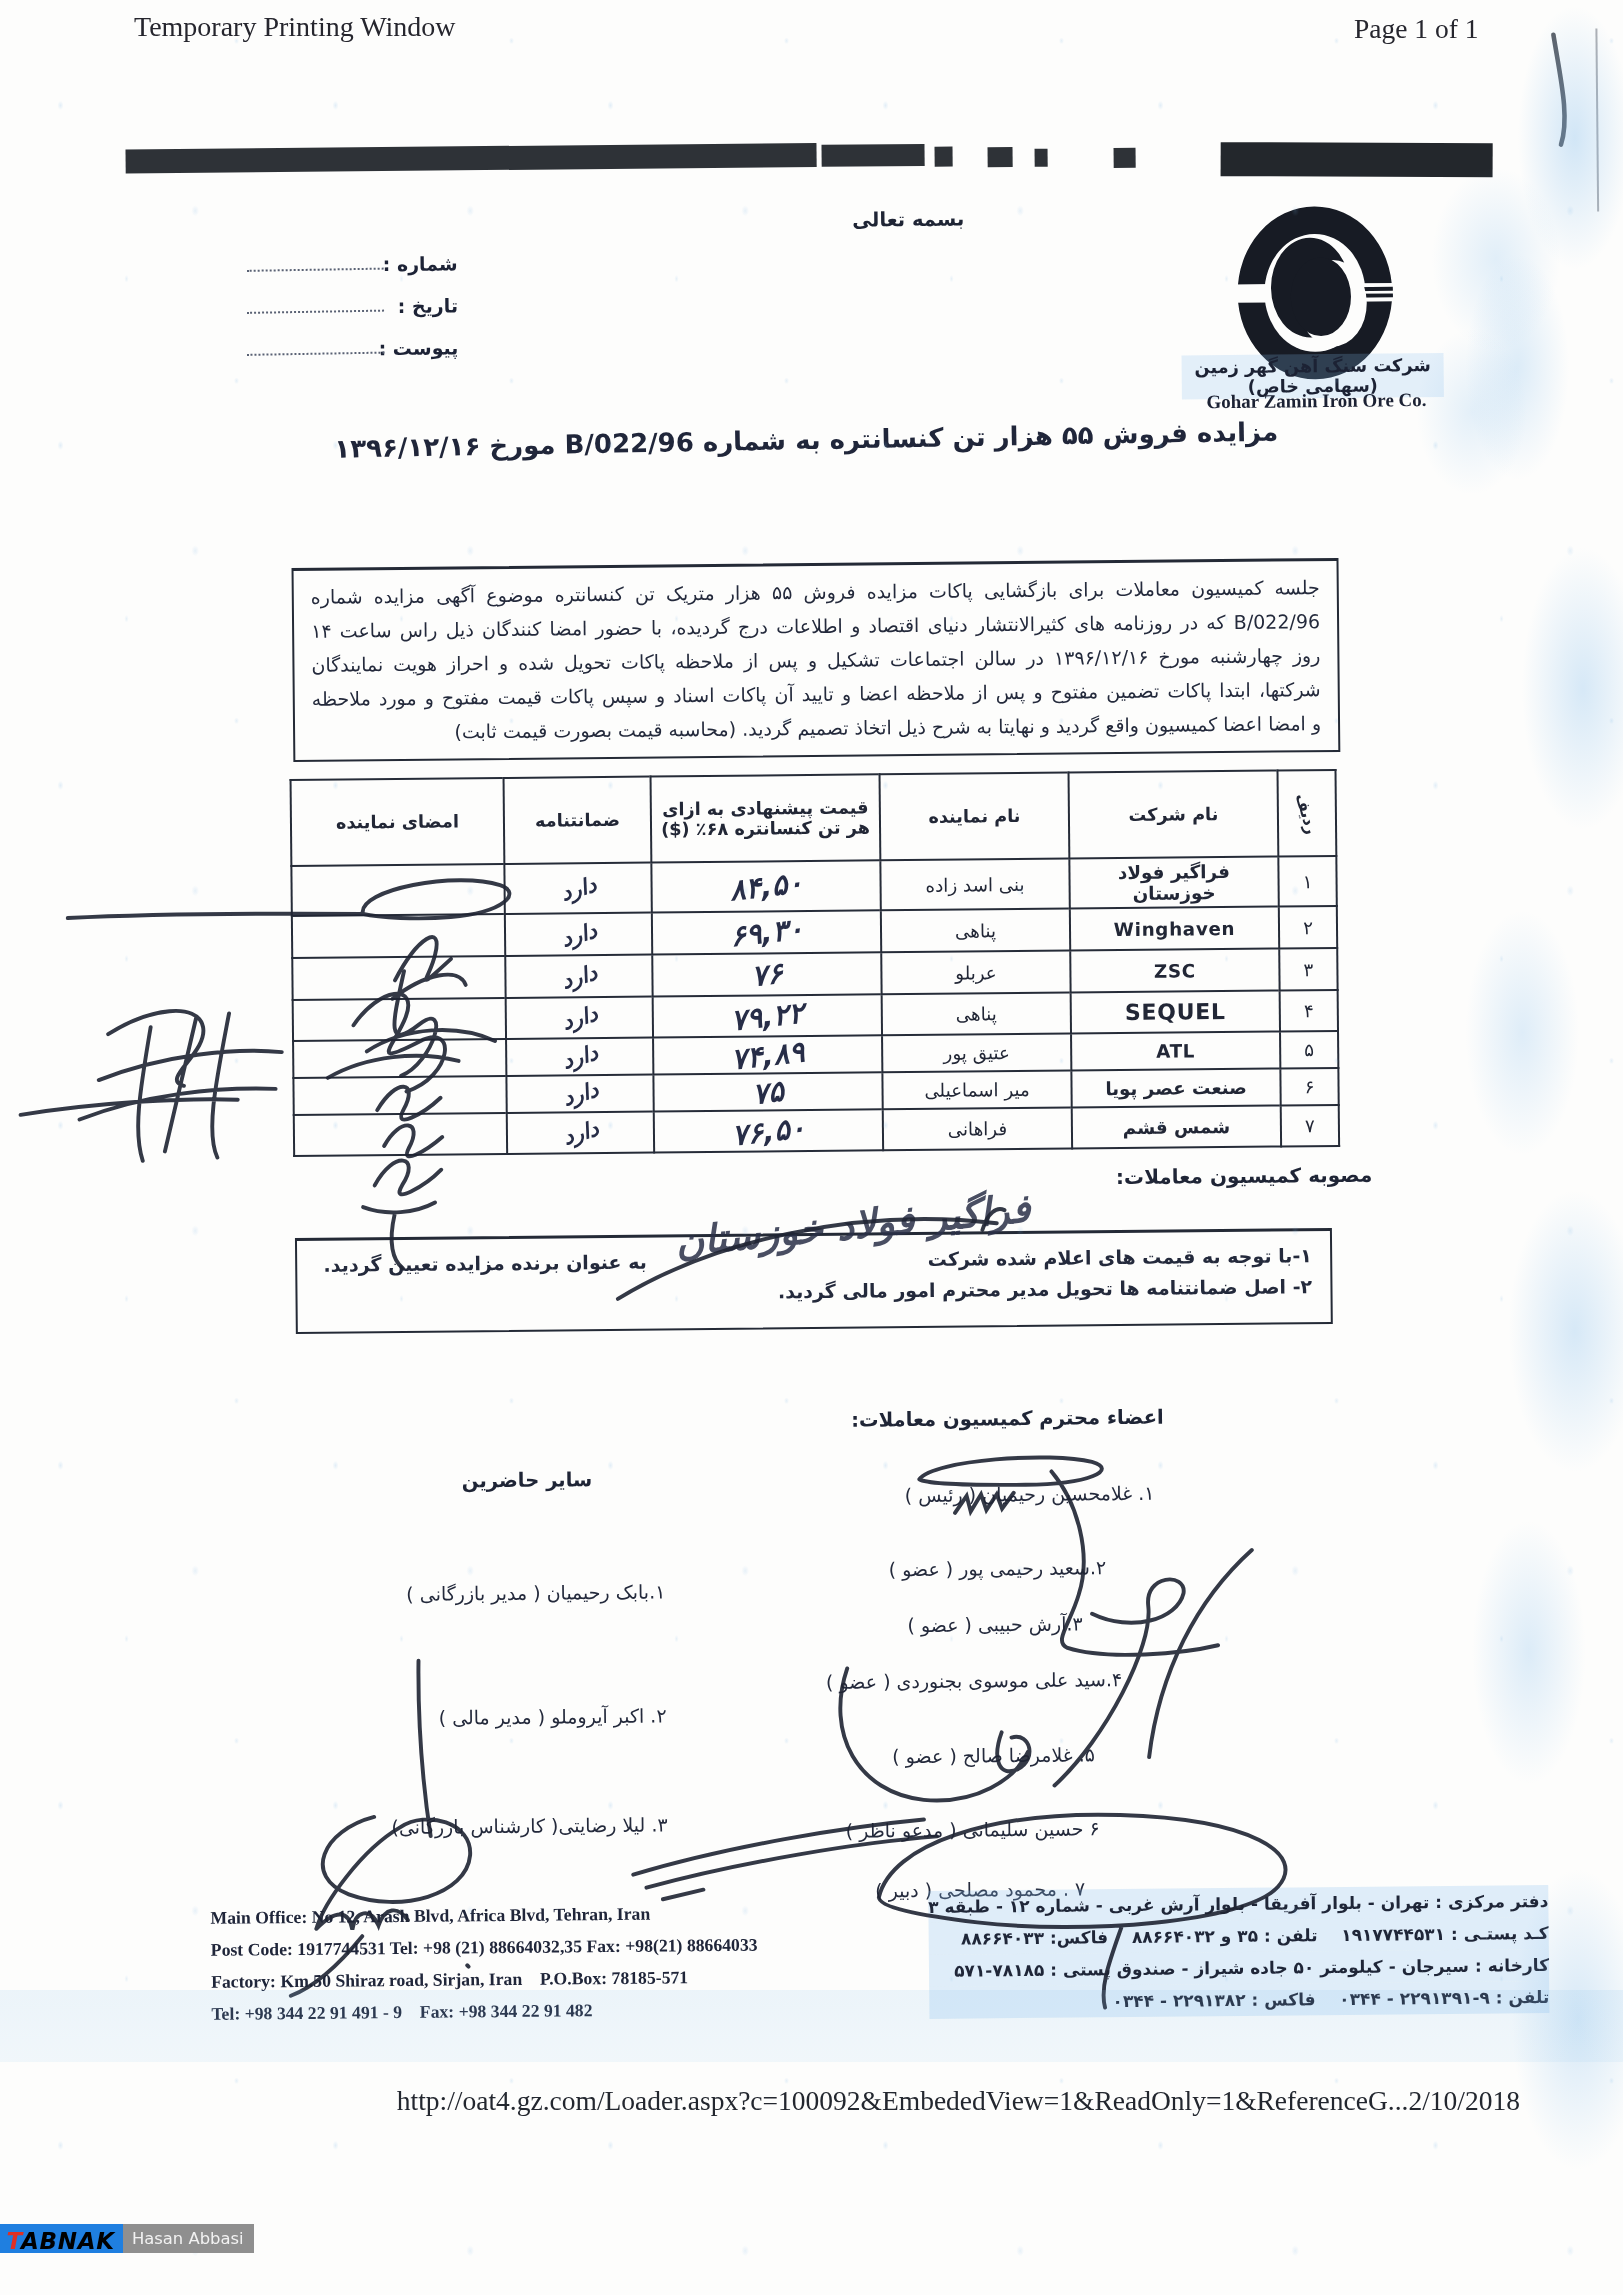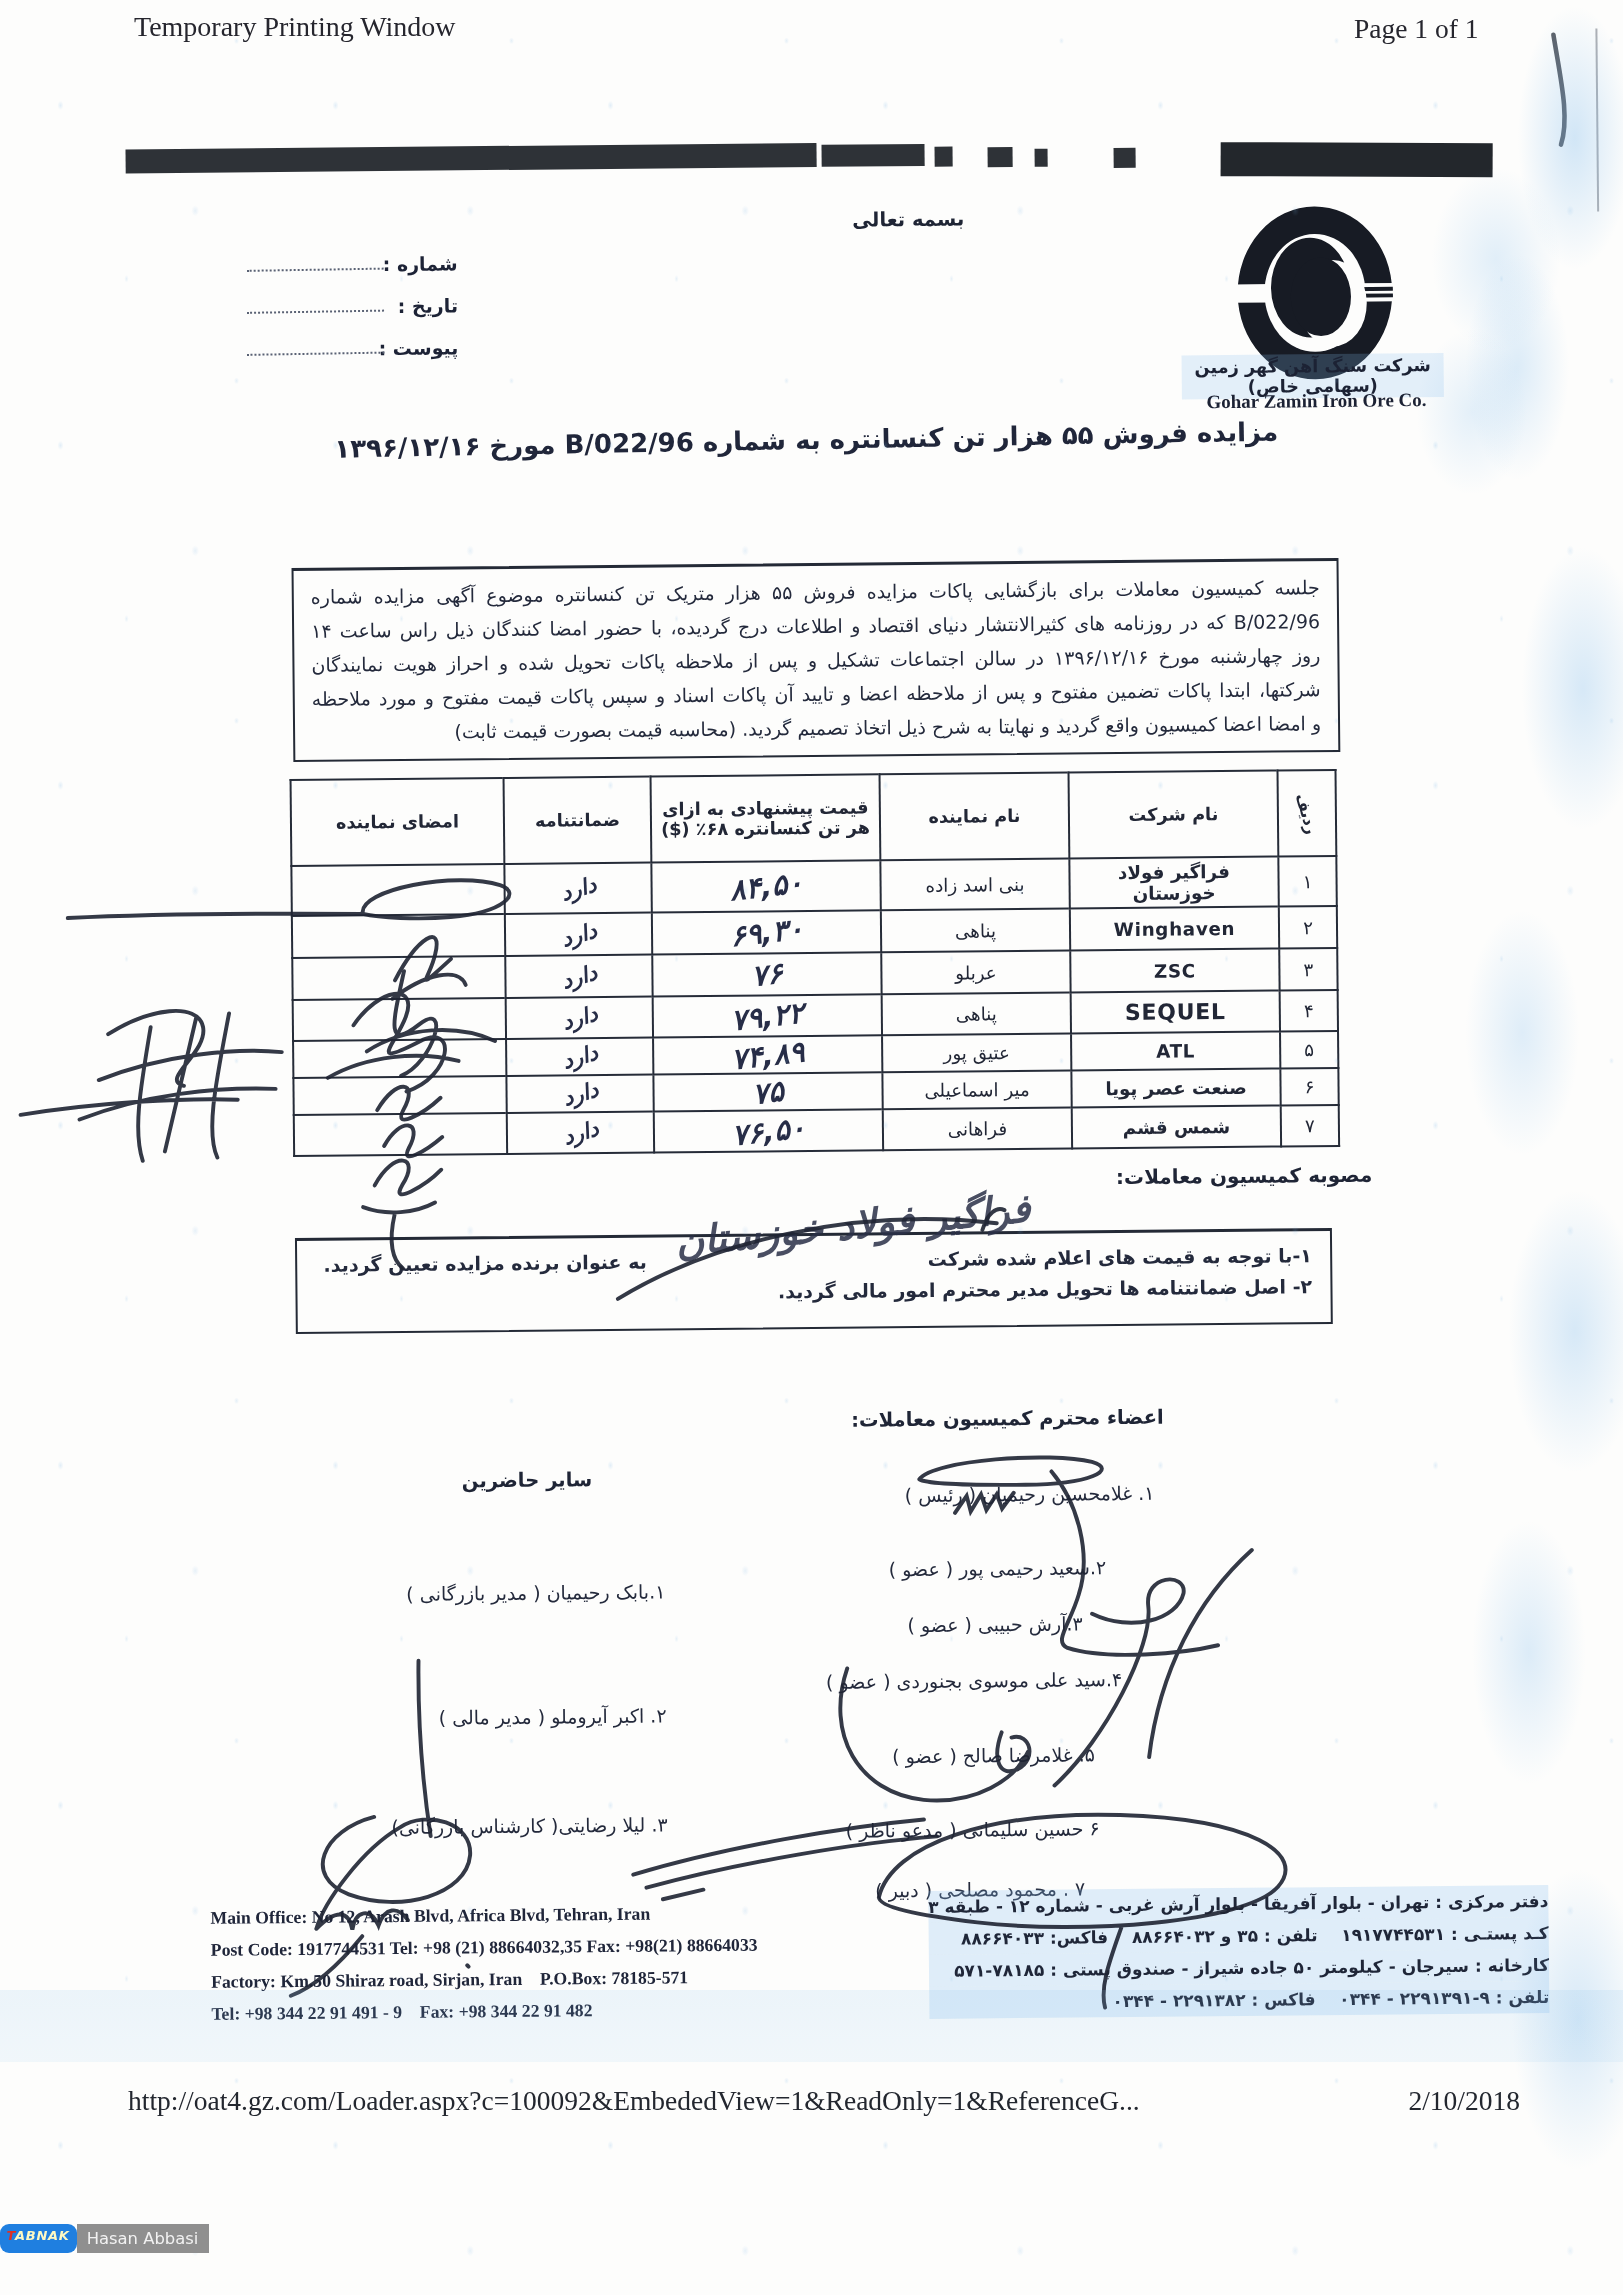--- a/index.html
+++ b/index.html
@@ -4,21 +4,21 @@
 <style>
   html,body{margin:0;padding:0;background:#ffffff;}
   .screen{position:relative;width:1624px;height:2295px;background:#fdfdfc;overflow:hidden;
           font-family:"DejaVu Sans",sans-serif;color:#232838;}
   .abs{position:absolute;}
   .serif{font-family:"Liberation Serif",serif;}
   .fa{direction:rtl;}
   
   .chrome-title{left:134px;top:10.5px;font-size:28px;color:#26262e;}
   .page-ind{left:1354px;top:13px;font-size:27.5px;color:#26262e;}
-  .url-row{left:128px;top:2085px;width:1392px;display:flex;justify-content:space-between;font-size:27.5px;color:#23272f;}
+  .url-row{left:128px;top:2085px;width:1392px;display:flex;justify-content:flex-end;font-size:27.5px;color:#23272f;}
   
   .scan{position:absolute;left:0;top:0;width:1624px;height:2295px;transform:rotate(-0.55deg);transform-origin:50% 45%;}
   .barseg{position:absolute;background:#2e3237;}
   
   .bismillah{left:844px;top:209px;width:144px;text-align:center;font-size:19.6px;font-weight:bold;color:#1f2535;}
   .fld-label{left:370px;width:95px;text-align:right;font-size:19px;font-weight:bold;color:#1d2336;}
   .fld-line{left:254px;width:137px;border-bottom:2px dotted #5a6274;height:0;transform:rotate(-0.4deg);}
   .company-fa{left:1188px;top:359px;width:262px;text-align:center;font-size:17.7px;font-weight:bold;color:#1c2234;
               background:rgba(135,190,240,0.22);padding:2px 0;}
   .company-en{left:1211px;top:395px;width:223px;text-align:center;font-size:19px;font-weight:bold;color:#1c2234;
@@ -55,22 +55,22 @@
   .sec-heading{font-size:19.6px;font-weight:bold;color:#1f2536;}
   .member{font-size:19px;color:#242a3c;white-space:nowrap;}
   
   .footer-en{left:202px;top:1896px;font-family:"Liberation Serif",serif;font-size:17.7px;font-weight:bold;
              color:#20263a;line-height:32px;white-space:nowrap;}
   .footer-fa{right:84px;top:1892px;text-align:right;font-size:17px;font-weight:bold;color:#1f2638;
              line-height:32px;white-space:nowrap;}
   .hl{background:rgba(135,190,240,0.25);}
   
   .tabnak{left:0;top:2224px;display:flex;align-items:stretch;height:29px;}
-  .tabnak-blue{background:#1f7fe0;color:#fef9c3;font-size:13px;font-weight:bold;letter-spacing:0.7px;
-               padding:3.9px 7.9px 0 6.5px;font-style:italic;border-radius:9px;}
+  .tabnak-blue{background:#1f7fe0;color:#000000;font-size:23px;font-weight:bold;letter-spacing:0.7px;
+               padding:3.9px 7.9px 0 6.5px;font-style:italic;}
   .tabnak-blue::first-letter{color:#e03024;}
   .tabnak-gray{background:#8f8f8f;color:#f2f2f2;font-size:16.4px;padding:5.2px 10.5px 0 9.2px;}
   
   .sig-layer{position:absolute;left:0;top:0;pointer-events:none;}
   .speckle{position:absolute;left:0;top:0;width:1624px;height:2295px;pointer-events:none;
     background-image:
       radial-gradient(4.6px 7.2px at 22% 31%, rgba(120,180,230,.20), transparent 65%),
       radial-gradient(5.9px 8.5px at 71% 62%, rgba(120,180,230,.16), transparent 65%),
       radial-gradient(3.3px 5.9px at 46% 82%, rgba(120,180,230,.16), transparent 65%),
       radial-gradient(3.9px 5.2px at 86% 12%, rgba(120,180,230,.18), transparent 65%);

